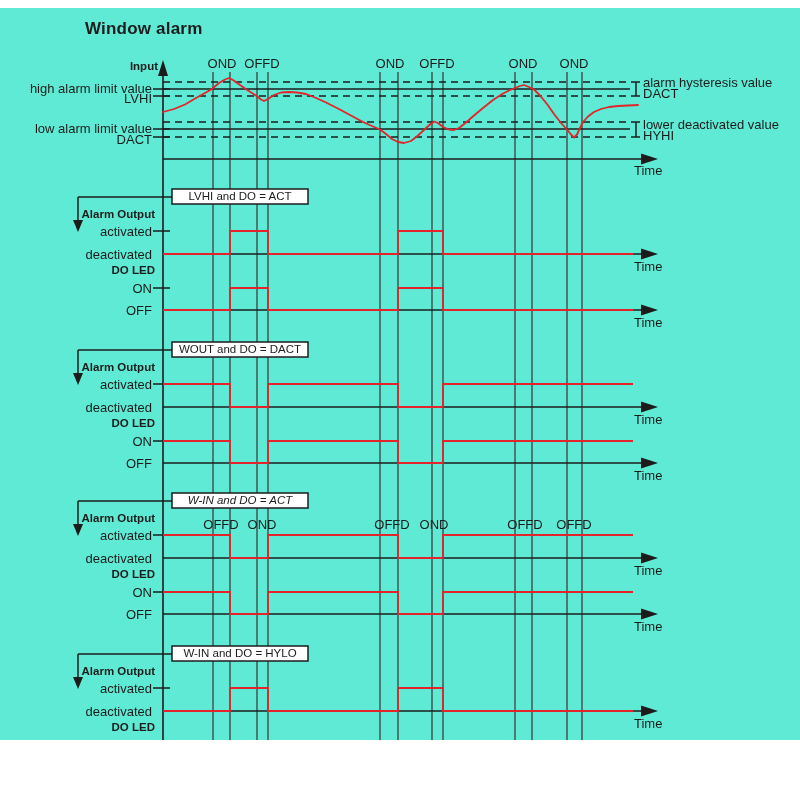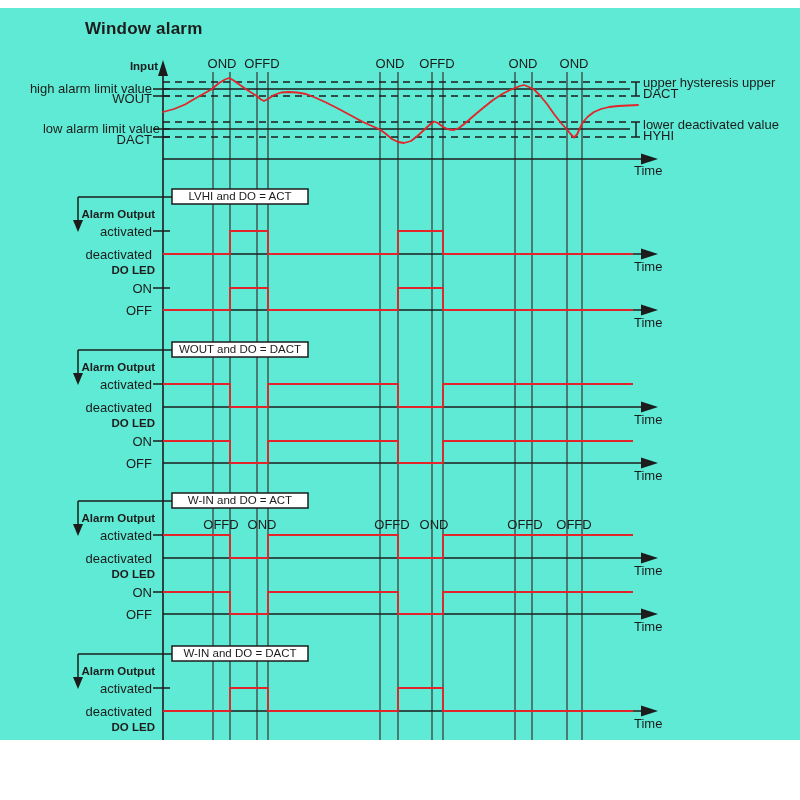--- a/index.html
+++ b/index.html
@@ -99,24 +99,24 @@
       <path d="M163,703 L230,703 L230,680 L268,680 L268,703 L398,703 L398,680 L443,680 L443,703 L633,703" fill="none" stroke="#e3242b" stroke-width="1.8" stroke-linejoin="miter"></path>
       <path d="M163,759 L230,759 L230,737 L268,737 L268,759 L398,759 L398,737 L443,737 L443,759 L633,759" fill="none" stroke="#e3242b" stroke-width="1.8" stroke-linejoin="miter"></path>
       <line x1="172" y1="646" x2="78" y2="646" stroke="#1c1c1c" stroke-width="1.5"></line>
       <line x1="78" y1="646" x2="78" y2="670" stroke="#1c1c1c" stroke-width="1.5"></line>
       <polygon points="78,681 73,669 83,669" fill="#1c1c1c" stroke="none"></polygon>
       <rect x="172" y="638" width="136" height="15" fill="#ffffff" stroke="#1c1c1c" stroke-width="1.5"></rect>
     </svg>
   <div id="labels-layer">
       <div class="lbl right bold" style="left: 158px; top: 59px;">Input</div>
       <div class="lbl right" style="left: 152px; top: 80px;">high alarm limit value</div>
-      <div class="lbl right" style="left: 152px; top: 90px;">WOUT</div>
-      <div class="lbl right" style="left: 160px; top: 120px; text-align: right;">low alarm limit value</div>
+      <div class="lbl right" style="left: 152px; top: 90px;">LVHI</div>
+      <div class="lbl right" style="left: 152px; top: 120px; text-align: right;">low alarm limit value</div>
       <div class="lbl right" style="left: 152px; top: 131px;">DACT</div>
-      <div class="lbl left" style="left: 643px; top: 74px;">upper hysteresis upper</div>
+      <div class="lbl left" style="left: 643px; top: 74px;">alarm hysteresis value</div>
       <div class="lbl left" style="left: 643px; top: 85px;">DACT</div>
       <div class="lbl left" style="left: 643px; top: 116px;">lower deactivated value</div>
       <div class="lbl left" style="left: 643px; top: 127px;">HYHI</div>
       <div class="lbl center" style="left: 222px; top: 55px;">OND</div>
       <div class="lbl center" style="left: 262px; top: 55px;">OFFD</div>
       <div class="lbl center" style="left: 390px; top: 55px;">OND</div>
       <div class="lbl center" style="left: 437px; top: 55px;">OFFD</div>
       <div class="lbl center" style="left: 523px; top: 55px;">OND</div>
       <div class="lbl center" style="left: 574px; top: 55px;">OND</div>
       <div class="lbl left" style="left: 634px; top: 162px;">Time</div>
@@ -131,36 +131,36 @@
       <div class="lbl left" style="left: 634px; top: 314px;">Time</div>
       <div class="lbl center boxtext" style="left: 240px; top: 342px;">WOUT and DO = DACT</div>
       <div class="lbl right bold" style="left: 155px; top: 360px;">Alarm Output</div>
       <div class="lbl right" style="left: 152px; top: 376px;">activated</div>
       <div class="lbl right" style="left: 152px; top: 399px;">deactivated</div>
       <div class="lbl right bold" style="left: 155px; top: 416px;">DO LED</div>
       <div class="lbl right" style="left: 152px; top: 433px;">ON</div>
       <div class="lbl right" style="left: 152px; top: 455px;">OFF</div>
       <div class="lbl left" style="left: 634px; top: 411px;">Time</div>
       <div class="lbl left" style="left: 634px; top: 467px;">Time</div>
-      <div class="lbl center boxtext" style="left: 240px; top: 493px;">W-IN and DO = ACT</div>
+      <div class="lbl center boxtext" style="left: 240px; top: 493px; font-style: italic;">W-IN and DO = ACT</div>
       <div class="lbl right bold" style="left: 155px; top: 511px;">Alarm Output</div>
       <div class="lbl right" style="left: 152px; top: 527px;">activated</div>
       <div class="lbl right" style="left: 152px; top: 550px;">deactivated</div>
       <div class="lbl right bold" style="left: 155px; top: 567px;">DO LED</div>
       <div class="lbl right" style="left: 152px; top: 584px;">ON</div>
       <div class="lbl right" style="left: 152px; top: 606px;">OFF</div>
       <div class="lbl left" style="left: 634px; top: 562px;">Time</div>
       <div class="lbl left" style="left: 634px; top: 618px;">Time</div>
       <div class="lbl center" style="left: 221px; top: 516px;">OFFD</div>
       <div class="lbl center" style="left: 262px; top: 516px;">OND</div>
       <div class="lbl center" style="left: 392px; top: 516px;">OFFD</div>
       <div class="lbl center" style="left: 434px; top: 516px;">OND</div>
       <div class="lbl center" style="left: 525px; top: 516px;">OFFD</div>
       <div class="lbl center" style="left: 574px; top: 516px;">OFFD</div>
-      <div class="lbl center boxtext" style="left: 240px; top: 646px;">W-IN and DO = DACT</div>
+      <div class="lbl center boxtext" style="left: 240px; top: 646px;">W-IN and DO = HYLO</div>
       <div class="lbl right bold" style="left: 155px; top: 664px;">Alarm Output</div>
       <div class="lbl right" style="left: 152px; top: 680px;">activated</div>
       <div class="lbl right" style="left: 152px; top: 703px;">deactivated</div>
       <div class="lbl right bold" style="left: 155px; top: 720px;">DO LED</div>
       <div class="lbl right" style="left: 152px; top: 737px;">ON</div>
       <div class="lbl right" style="left: 152px; top: 759px;">OFF</div>
       <div class="lbl left" style="left: 634px; top: 715px;">Time</div>
       <div class="lbl left" style="left: 634px; top: 771px;">Time</div>
     </div>
 </div>

